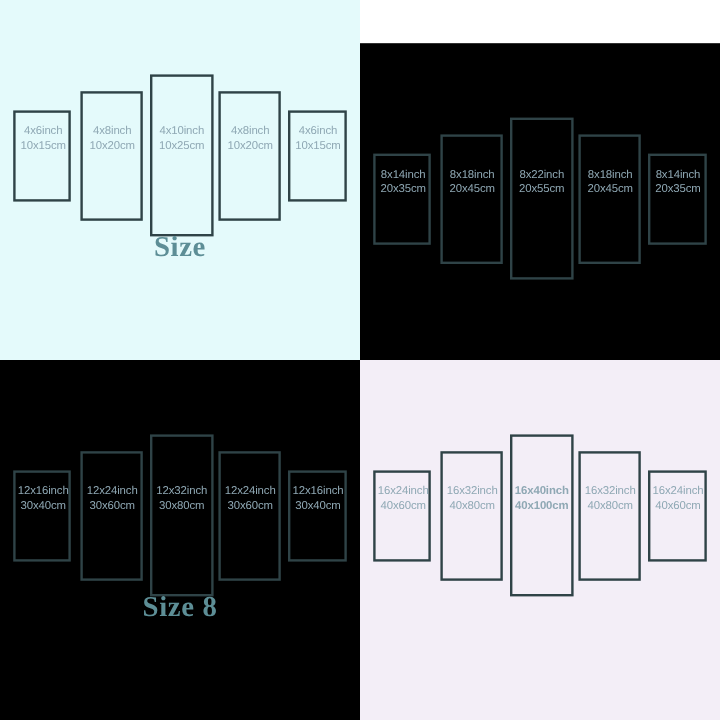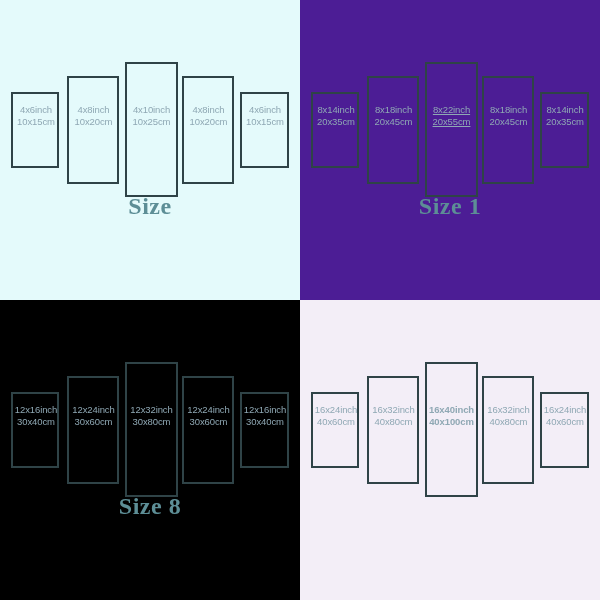--- a/index.html
+++ b/index.html
@@ -114,51 +114,50 @@
         <span class="ln">10x20cm</span>
       </div>
       <div class="label l5" style="color: rgb(143, 168, 180);">
         <span class="ln">4x6inch</span>
         <span class="ln">10x15cm</span>
       </div>
     </div>
     <div class="q-title" style="color: rgb(93, 142, 150);">Size</div>
   </div>
 
-  <div class="quadrant q-tr" style="background: #4c1d95;">
+  <div class="quadrant q-tr" style="background: #000000; margin-top: 36px;">
     <div class="panels">
       <div class="panel p1" style="border-color: rgb(47, 67, 71);"></div>
       <div class="panel p2" style="border-color: rgb(47, 67, 71);"></div>
       <div class="panel p3" style="border-color: rgb(47, 67, 71);"></div>
       <div class="panel p4" style="border-color: rgb(47, 67, 71);"></div>
       <div class="panel p5" style="border-color: rgb(47, 67, 71);"></div>
     </div>
     <div class="labels">
       <div class="label l1" style="color: rgb(143, 168, 180);">
         <span class="ln">8x14inch</span>
         <span class="ln">20x35cm</span>
       </div>
       <div class="label l2" style="color: rgb(143, 168, 180);">
         <span class="ln">8x18inch</span>
         <span class="ln">20x45cm</span>
       </div>
-      <div class="label l3" style="color: rgb(143, 168, 180); text-decoration: underline;">
+      <div class="label l3" style="color: rgb(143, 168, 180);">
         <span class="ln">8x22inch</span>
         <span class="ln">20x55cm</span>
       </div>
       <div class="label l4" style="color: rgb(143, 168, 180);">
         <span class="ln">8x18inch</span>
         <span class="ln">20x45cm</span>
       </div>
       <div class="label l5" style="color: rgb(143, 168, 180);">
         <span class="ln">8x14inch</span>
         <span class="ln">20x35cm</span>
       </div>
     </div>
-    <div class="q-title" style="color: rgb(93, 142, 150);">Size 1</div>
   </div>
 
   <div class="quadrant q-bl" style="background: #000000;">
     <div class="panels">
       <div class="panel p1" style="border-color: rgb(47, 67, 71);"></div>
       <div class="panel p2" style="border-color: rgb(47, 67, 71);"></div>
       <div class="panel p3" style="border-color: rgb(47, 67, 71);"></div>
       <div class="panel p4" style="border-color: rgb(47, 67, 71);"></div>
       <div class="panel p5" style="border-color: rgb(47, 67, 71);"></div>
     </div>

